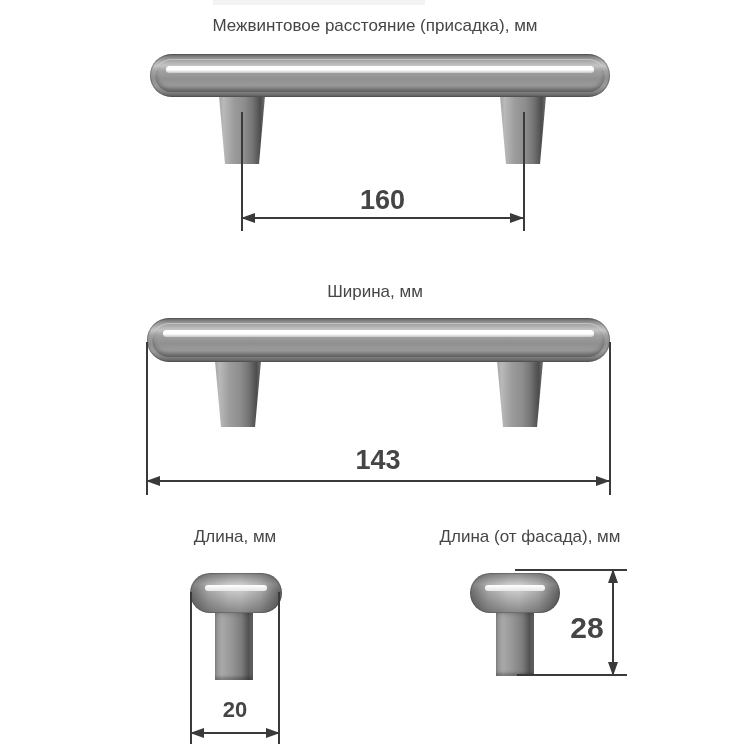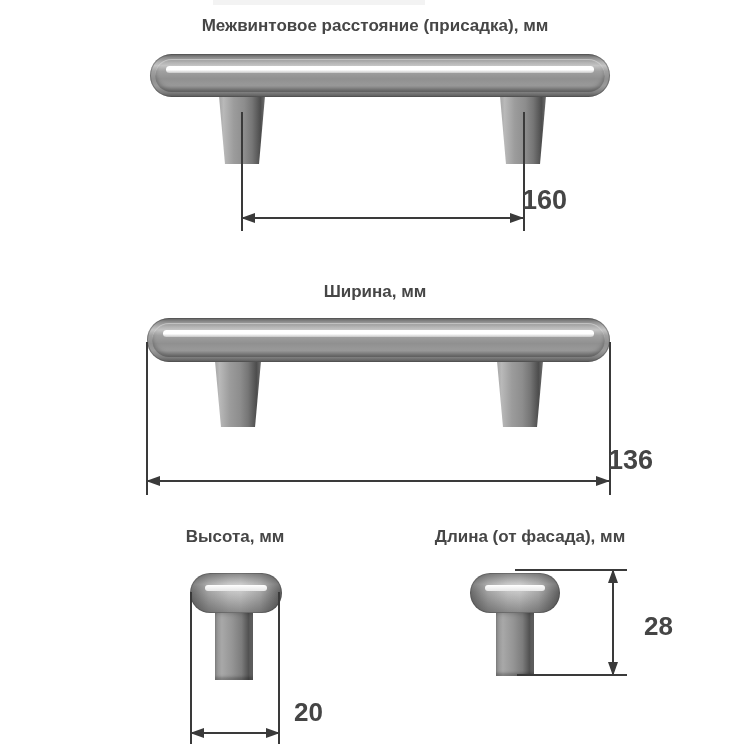--- a/index.html
+++ b/index.html
@@ -1,21 +1,21 @@
 <!DOCTYPE html>
 <html><head>
 <meta charset="utf-8">
 <style>
   html,body{margin:0;padding:0;background:#fff;}
   #canvas{
     position:relative;width:750px;height:750px;background:#ffffff;
     font-family:"Liberation Sans",sans-serif;overflow:hidden;
   }
   .title{
-    position:absolute;font-weight:bold;font-size:17px;color:#464646;
+    position:absolute;font-weight:normal;font-size:17px;color:#464646;
     text-align:center;white-space:nowrap;line-height:1;
   }
   #title-pitch{left:0;right:0;top:17px;}
   #title-length{left:0;right:0;top:283px;}
   #title-width{left:110px;width:250px;top:528px;}
   #title-height{left:402px;width:256px;top:528px;}
 
   
   .bar{
     position:absolute;border-radius:22px;
@@ -101,26 +101,26 @@
   #ext-wid-l{left:190px;top:592px;height:152px;}
   #ext-wid-r{left:278px;top:592px;height:152px;}
   #dim-wid{left:191px;top:732px;width:88px;}
 
   #ext-hei-t{left:515px;top:569px;width:112px;}
   #ext-hei-b{left:517px;top:674px;width:110px;}
   #dim-hei{left:612px;top:570px;height:105px;}
 
   .dimval{
     position:absolute;font-weight:bold;color:#454545;
-    font-size:27px;line-height:1;text-align:right;margin-left:44px;
+    font-size:27px;line-height:1;text-align:center;
   }
   #val-pitch{left:242px;width:281px;top:187px;}
   #val-len{left:147px;width:462px;top:447px;}
-  #val-wid{left:191px;width:88px;top:699px;font-size:26px;}
-  #val-hei{left:573px;width:56px;top:613px;font-size:26px;}
+  #val-wid{left:191px;width:88px;top:699px;font-size:22px;}
+  #val-hei{left:559px;width:56px;top:613px;font-size:30px;}
 
   .artifact{position:absolute;left:213px;top:0;width:212px;height:5px;background:#f3f3f3;}
 </style>
 </head>
 <body>
 
 <div id="canvas">
 
   <div class="artifact"></div>
 
@@ -152,25 +152,25 @@
       <div class="bar-inner"></div>
       <div class="bar-stripe"></div>
     </div>
 
     <div class="ext-v" id="ext-len-l"></div>
     <div class="ext-v" id="ext-len-r"></div>
     <div class="dline-h" id="dim-len">
       <div class="ah ah-l"></div>
       <div class="ah ah-r"></div>
     </div>
-    <div class="dimval" id="val-len">136</div>
-  </div>
-
-  <div>
-    <div class="title" id="title-width">Высота, мм</div>
+    <div class="dimval" id="val-len">143</div>
+  </div>
+
+  <div>
+    <div class="title" id="title-width">Длина, мм</div>
 
     <div class="lege" id="leg-w"></div>
     <div class="cap" id="cap-w">
       <div class="cap-stripe"></div>
     </div>
 
     <div class="ext-v" id="ext-wid-l"></div>
     <div class="ext-v" id="ext-wid-r"></div>
     <div class="dline-h" id="dim-wid">
       <div class="ah ah-l"></div>

